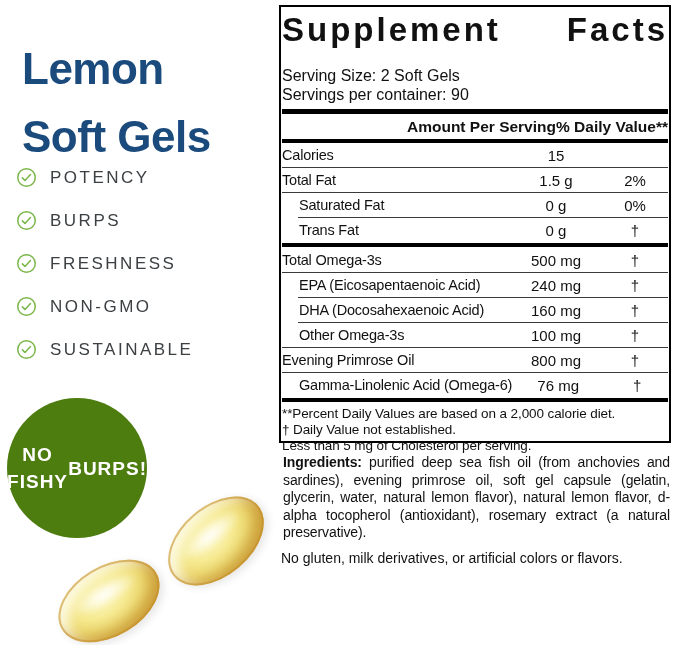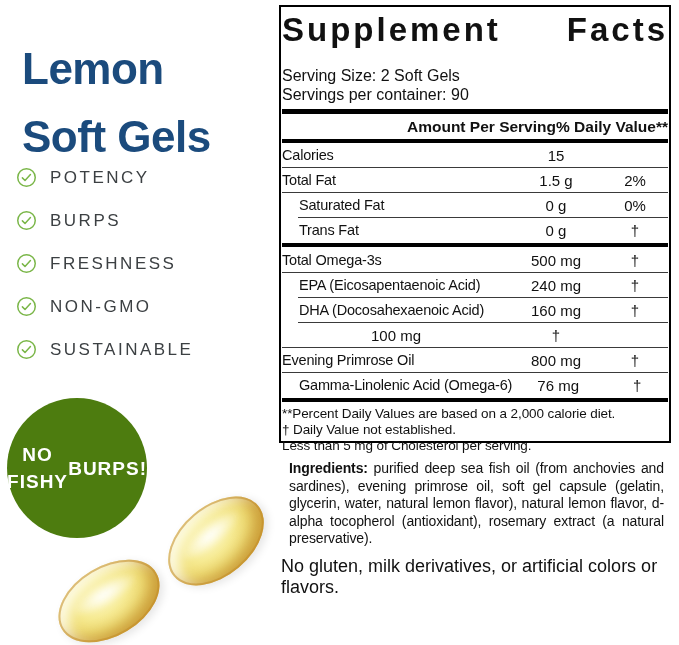--- a/index.html
+++ b/index.html
@@ -74,23 +74,23 @@
   .tamount,.tdv{text-align:center;font-size:15px;}
   .sep{height:0;border-top:1px solid #3a3a3a;}
   .sep.thin-i{margin-left:16px;}
   .sep.med{border-top:2.5px solid #000;}
   .sep.thick{border-top:none;height:4px;background:#000;margin:1px 0;}
   .fnotes{margin-top:4px;font-size:13.5px;line-height:16px;letter-spacing:-0.1px;}
   .fn{white-space:nowrap;}
 
   
   .ing-wrap{position:absolute;left:281px;top:452px;width:391px;}
-  .ing{margin:8px;font-size:14px;line-height:17.5px;text-align:justify;letter-spacing:-0.1px;}
+  .ing{margin:2px;font-size:14px;line-height:17.5px;text-align:justify;letter-spacing:-0.1px;}
   .ing b{font-weight:700;}
-  .ing-note{margin:8px 0 1px;font-size:18px;}
+  .ing-note{margin:8px 0 1px;font-size:14px;}
 </style>
 </head>
 <body>
 
 <div class="canvas">
 
   <h1 class="product-title">
     <div>Lemon</div>
     <div>Soft Gels</div>
   </h1>
@@ -193,20 +193,21 @@
           <span class="tdv">†</span>
         </div>
         <div class="sep thin-i"></div>
         <div class="trow indent">
           <span class="tlabel">DHA (Docosahexaenoic Acid)</span>
           <span class="tamount">160 mg</span>
           <span class="tdv">†</span>
         </div>
         <div class="sep thin-i"></div>
         <div class="trow indent">
+          <span class="tlabel">Other Omega-3s</span>
           <span class="tamount">100 mg</span>
           <span class="tdv">†</span>
         </div>
         <div class="sep thin"></div>
         <div class="trow">
           <span class="tlabel">Evening Primrose Oil</span>
           <span class="tamount">800 mg</span>
           <span class="tdv">†</span>
         </div>
         <div class="sep thin"></div>

